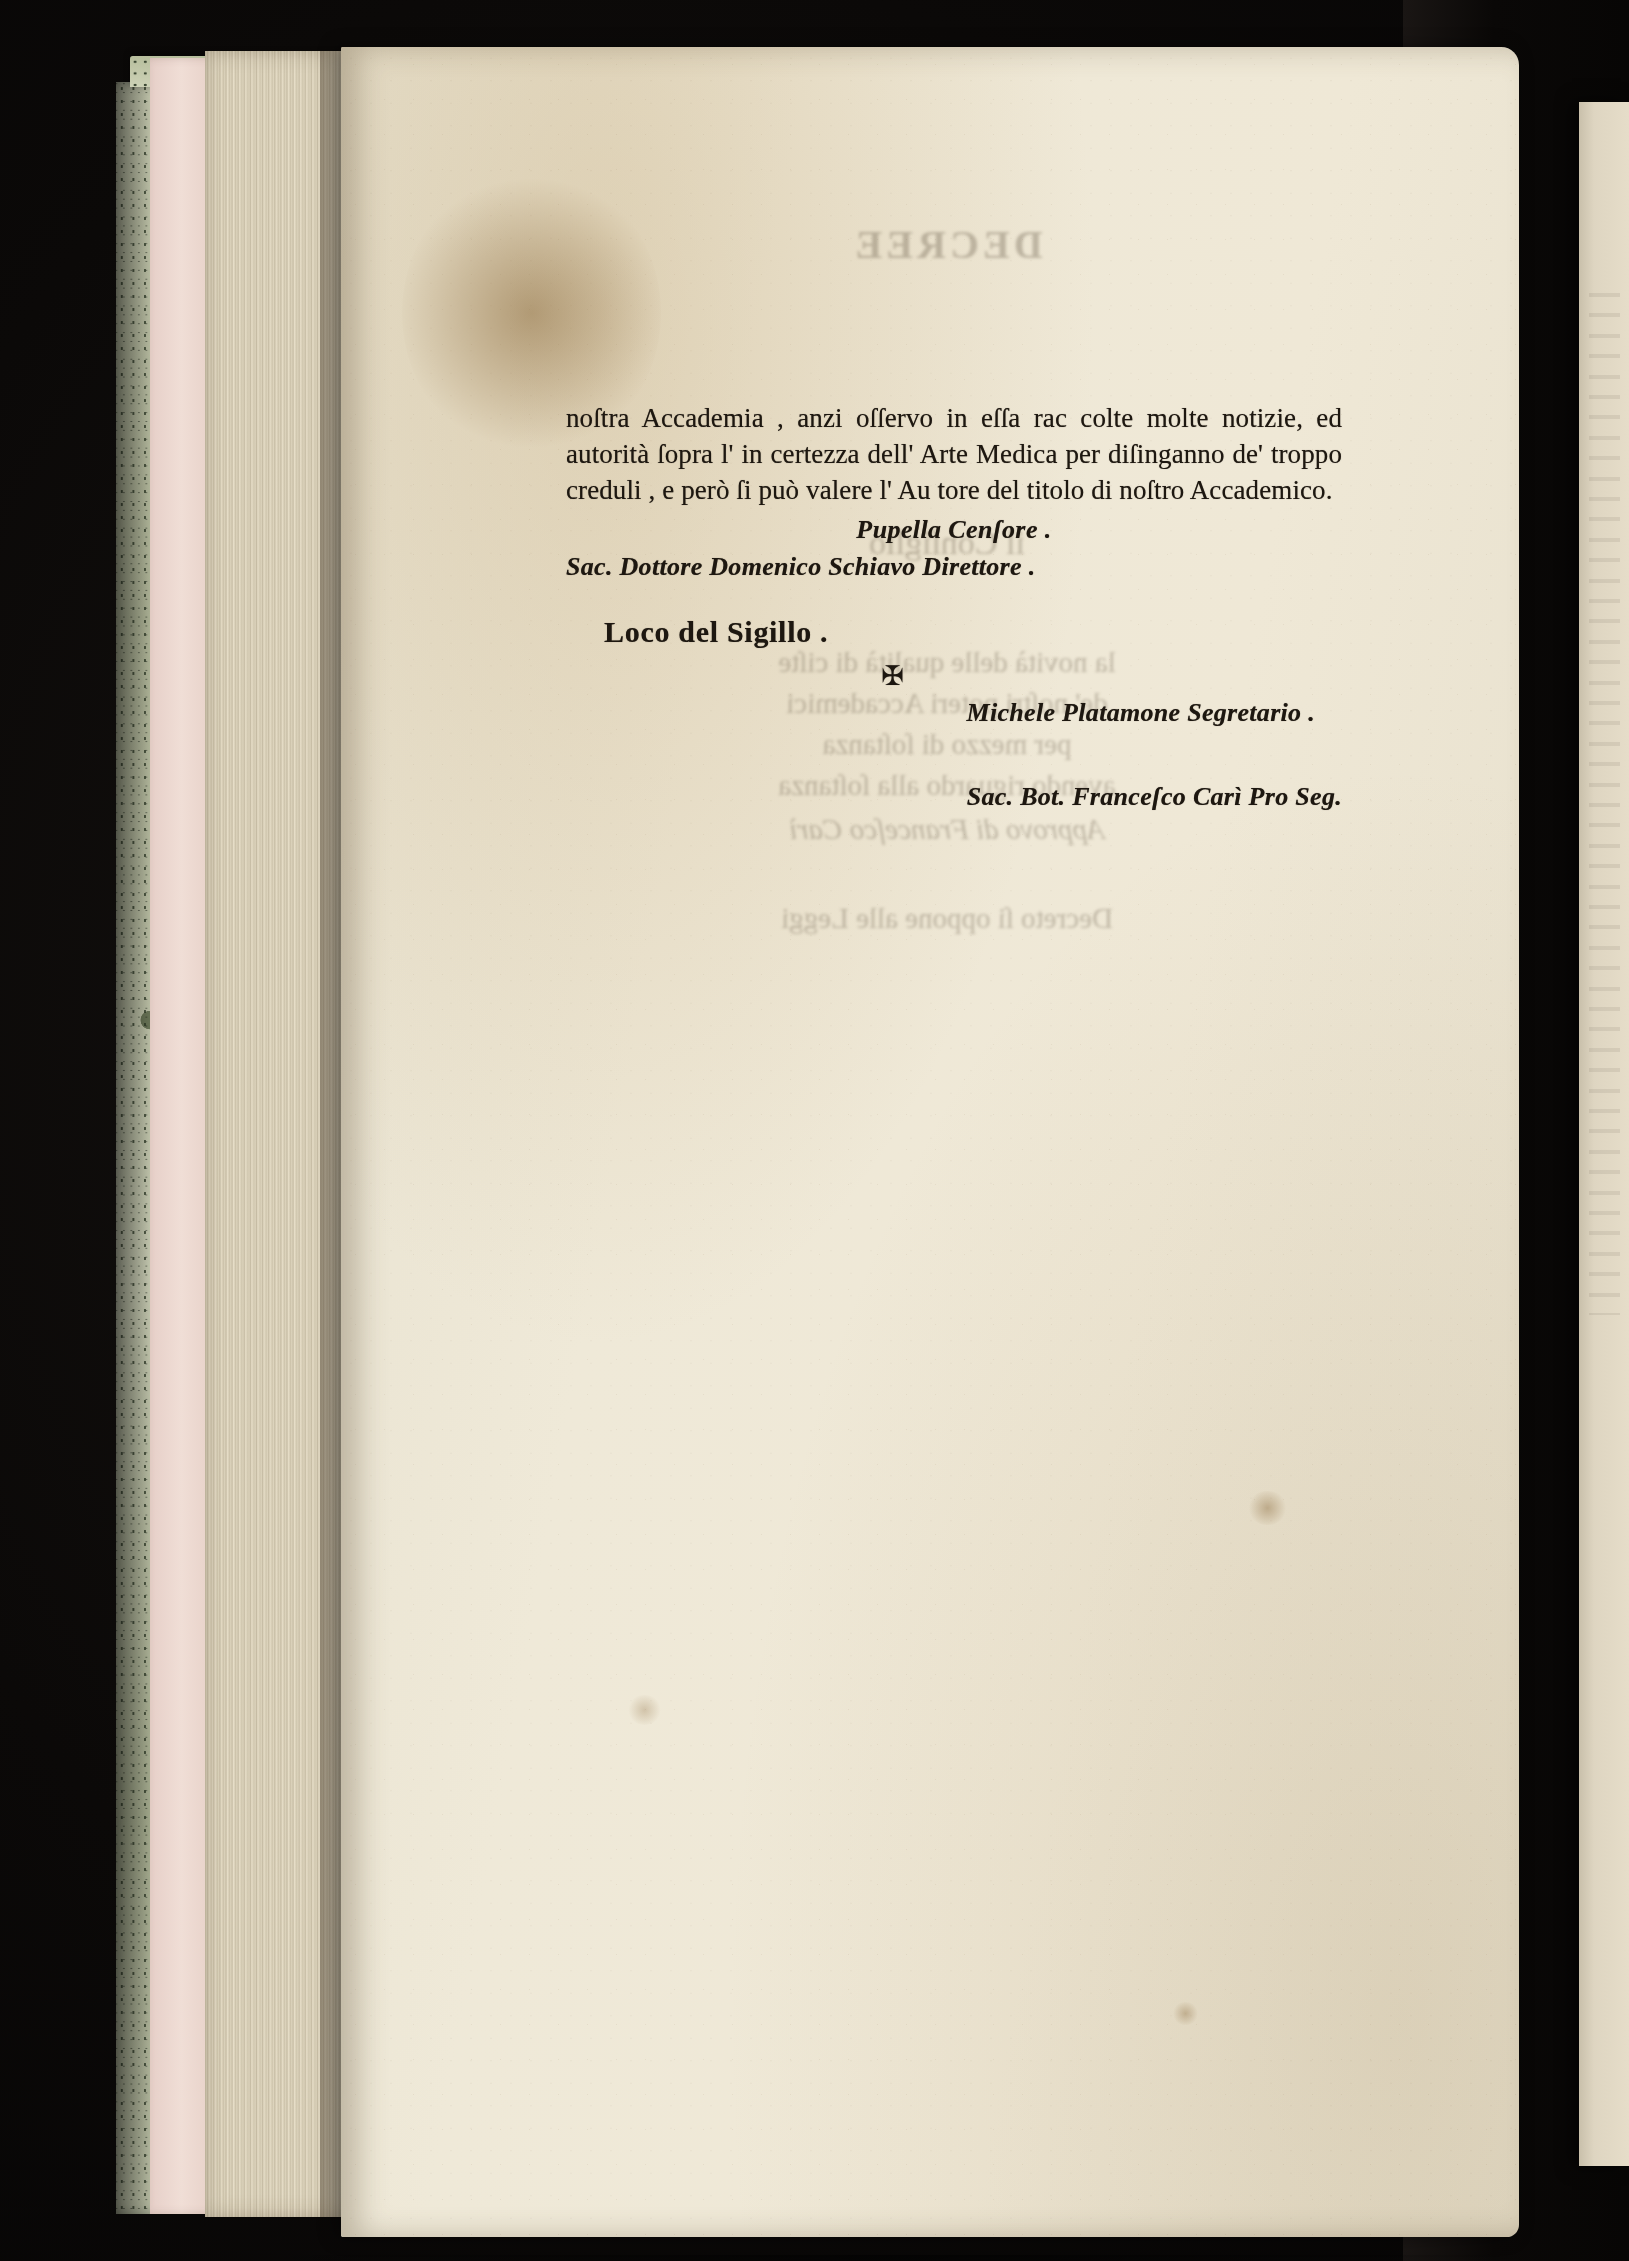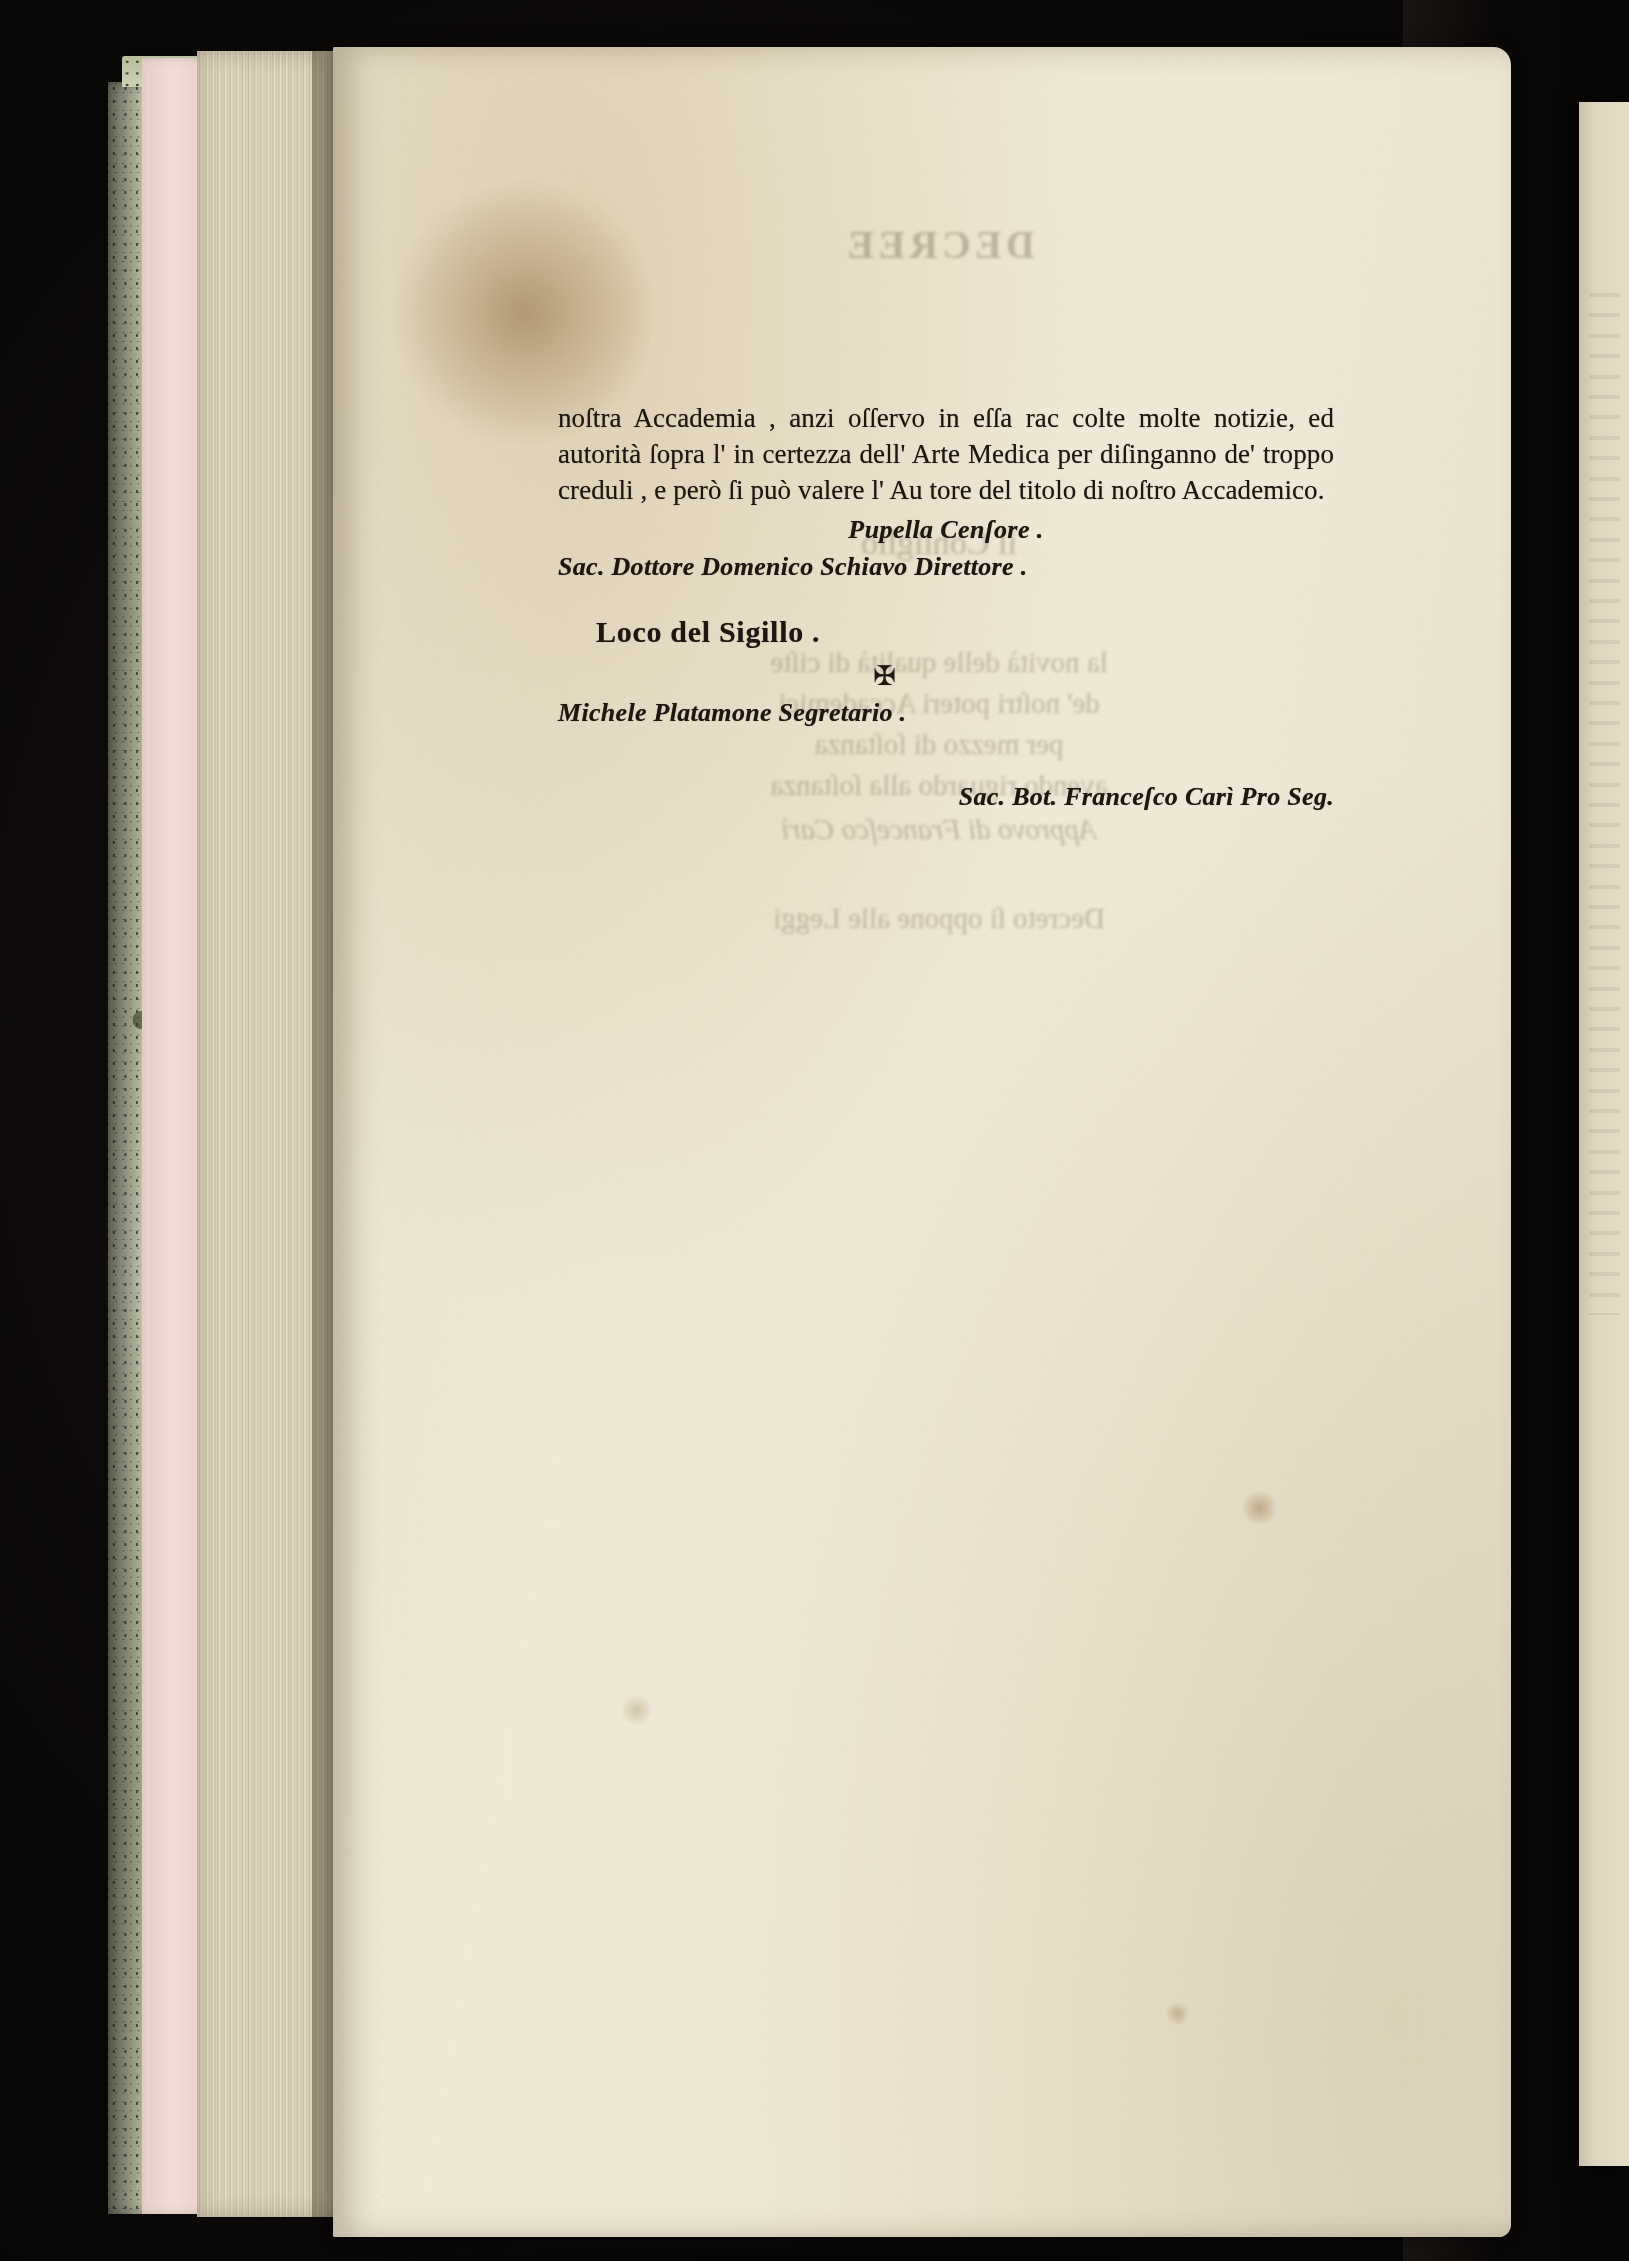--- a/index.html
+++ b/index.html
@@ -53,21 +53,21 @@
       rgba(60,50,40,0.20) 0px, rgba(60,50,40,0.20) 4.1px,
       rgba(255,255,255,0) 4.1px, rgba(255,255,255,0) 20.4px);
     opacity: 0.45;
     filter: blur(0.7px);
   }
 
   
   .book {
     position: absolute;
     top: 82px;
-    left: 108px;
+    left: 116px;
     width: 1458px;
     height: 2132px;
     text-decoration: underline;
   }
 
   
   .cover-board {
     position: absolute;
     top: 0;
     left: 0;
@@ -238,21 +238,21 @@
   }
   .cross {
     margin-top: 11px;
     font-size: 27px;
     text-align: center;
     padding-right: 123px;
     line-height: 1;
   }
   .sig-seg {
     margin-top: 6.8px;
-    text-align: left;
+    text-align: right;
     padding-right: 27px;
     font-style: italic;
     font-weight: bold;
     font-size: 26px;
     letter-spacing: 0.3px;
   }
   .sig-proseg {
     margin-top: 49px;
     text-align: right;
     padding-left: 82px;

